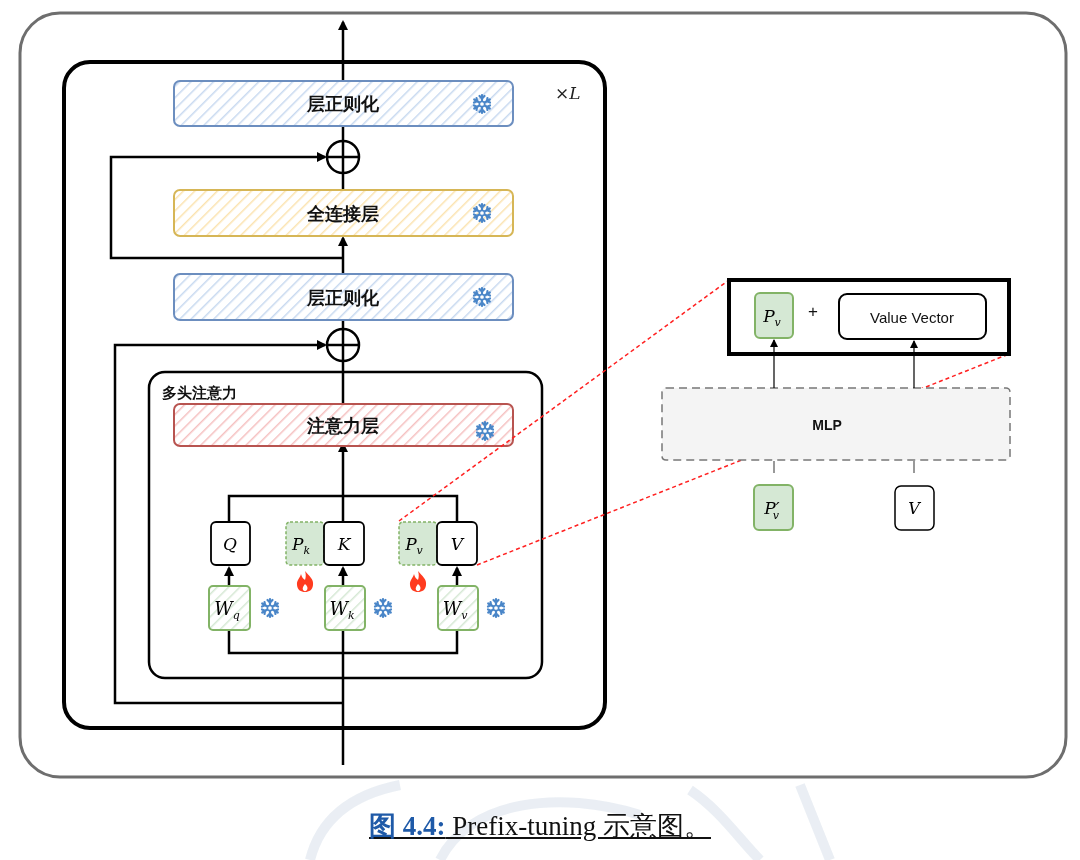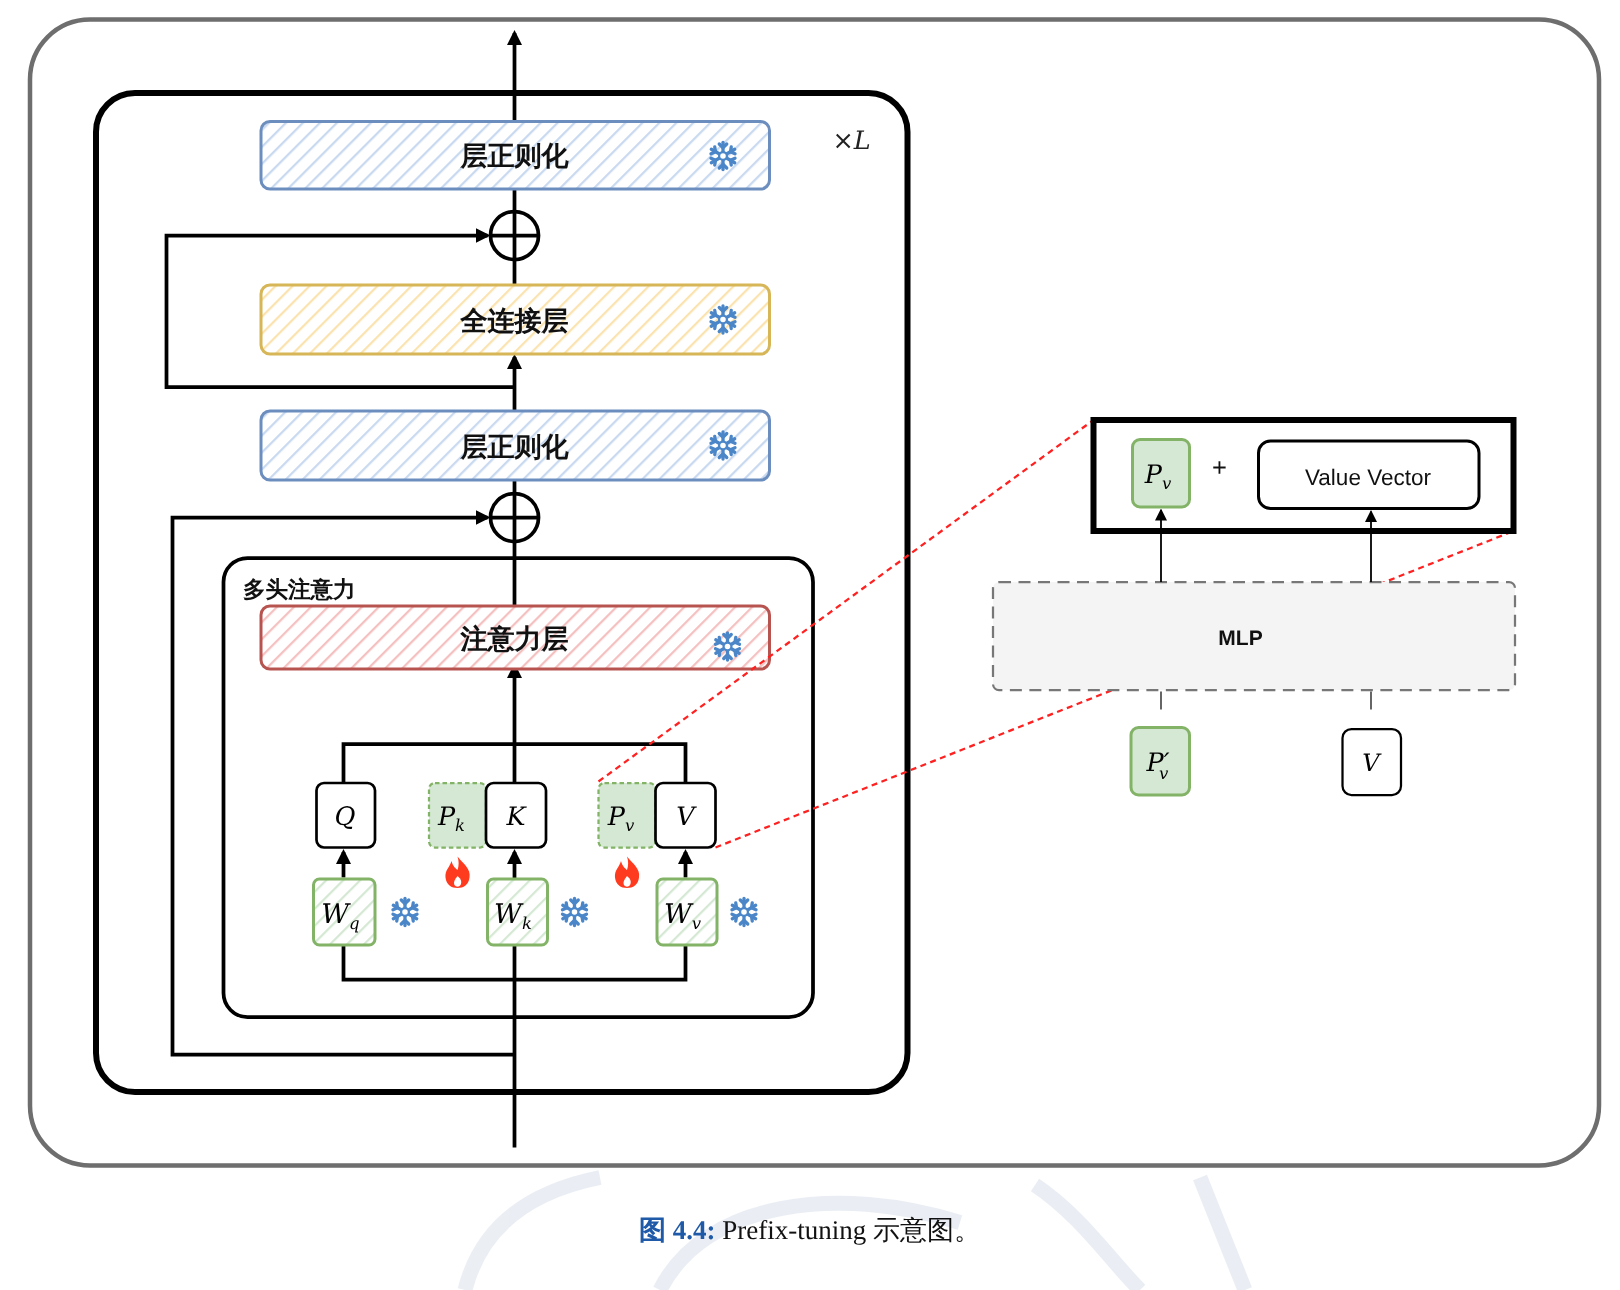--- a/index.html
+++ b/index.html
@@ -3,21 +3,21 @@
 <meta charset="utf-8">
 <style>
   html, body { margin: 0; padding: 0; background: #ffffff; }
   body { width: 1080px; height: 860px; position: relative; overflow: hidden; font-family: "DejaVu Sans", sans-serif; }
   #canvas { position: absolute; left: 0; top: 0; }
   .cjk { font-family: "DejaVu Sans", sans-serif; font-weight: bold; }
   .math { font-family: "DejaVu Serif", serif; font-style: italic; }
   .sans { font-family: "Liberation Sans", sans-serif; }
   .caption {
     position: absolute; left: 0; width: 1080px; top: 808px; text-align: center;
-    font-family: "Liberation Serif", serif; font-size: 18px; color: #111;
+    font-family: "Liberation Serif", serif; font-size: 27px; color: #111; text-decoration: underline;
   }
   .caption .fig { color: #1f5aa8; font-weight: bold; }
 </style>
 </head>
 <body>
 
 <svg id="canvas" width="1080" height="860" viewBox="0 0 1080 860" xmlns="http://www.w3.org/2000/svg">
   <defs>
     <pattern id="hatch-blue" patternUnits="userSpaceOnUse" width="8" height="8" patternTransform="rotate(45)">
       <rect width="8" height="8" fill="#ffffff"></rect>

